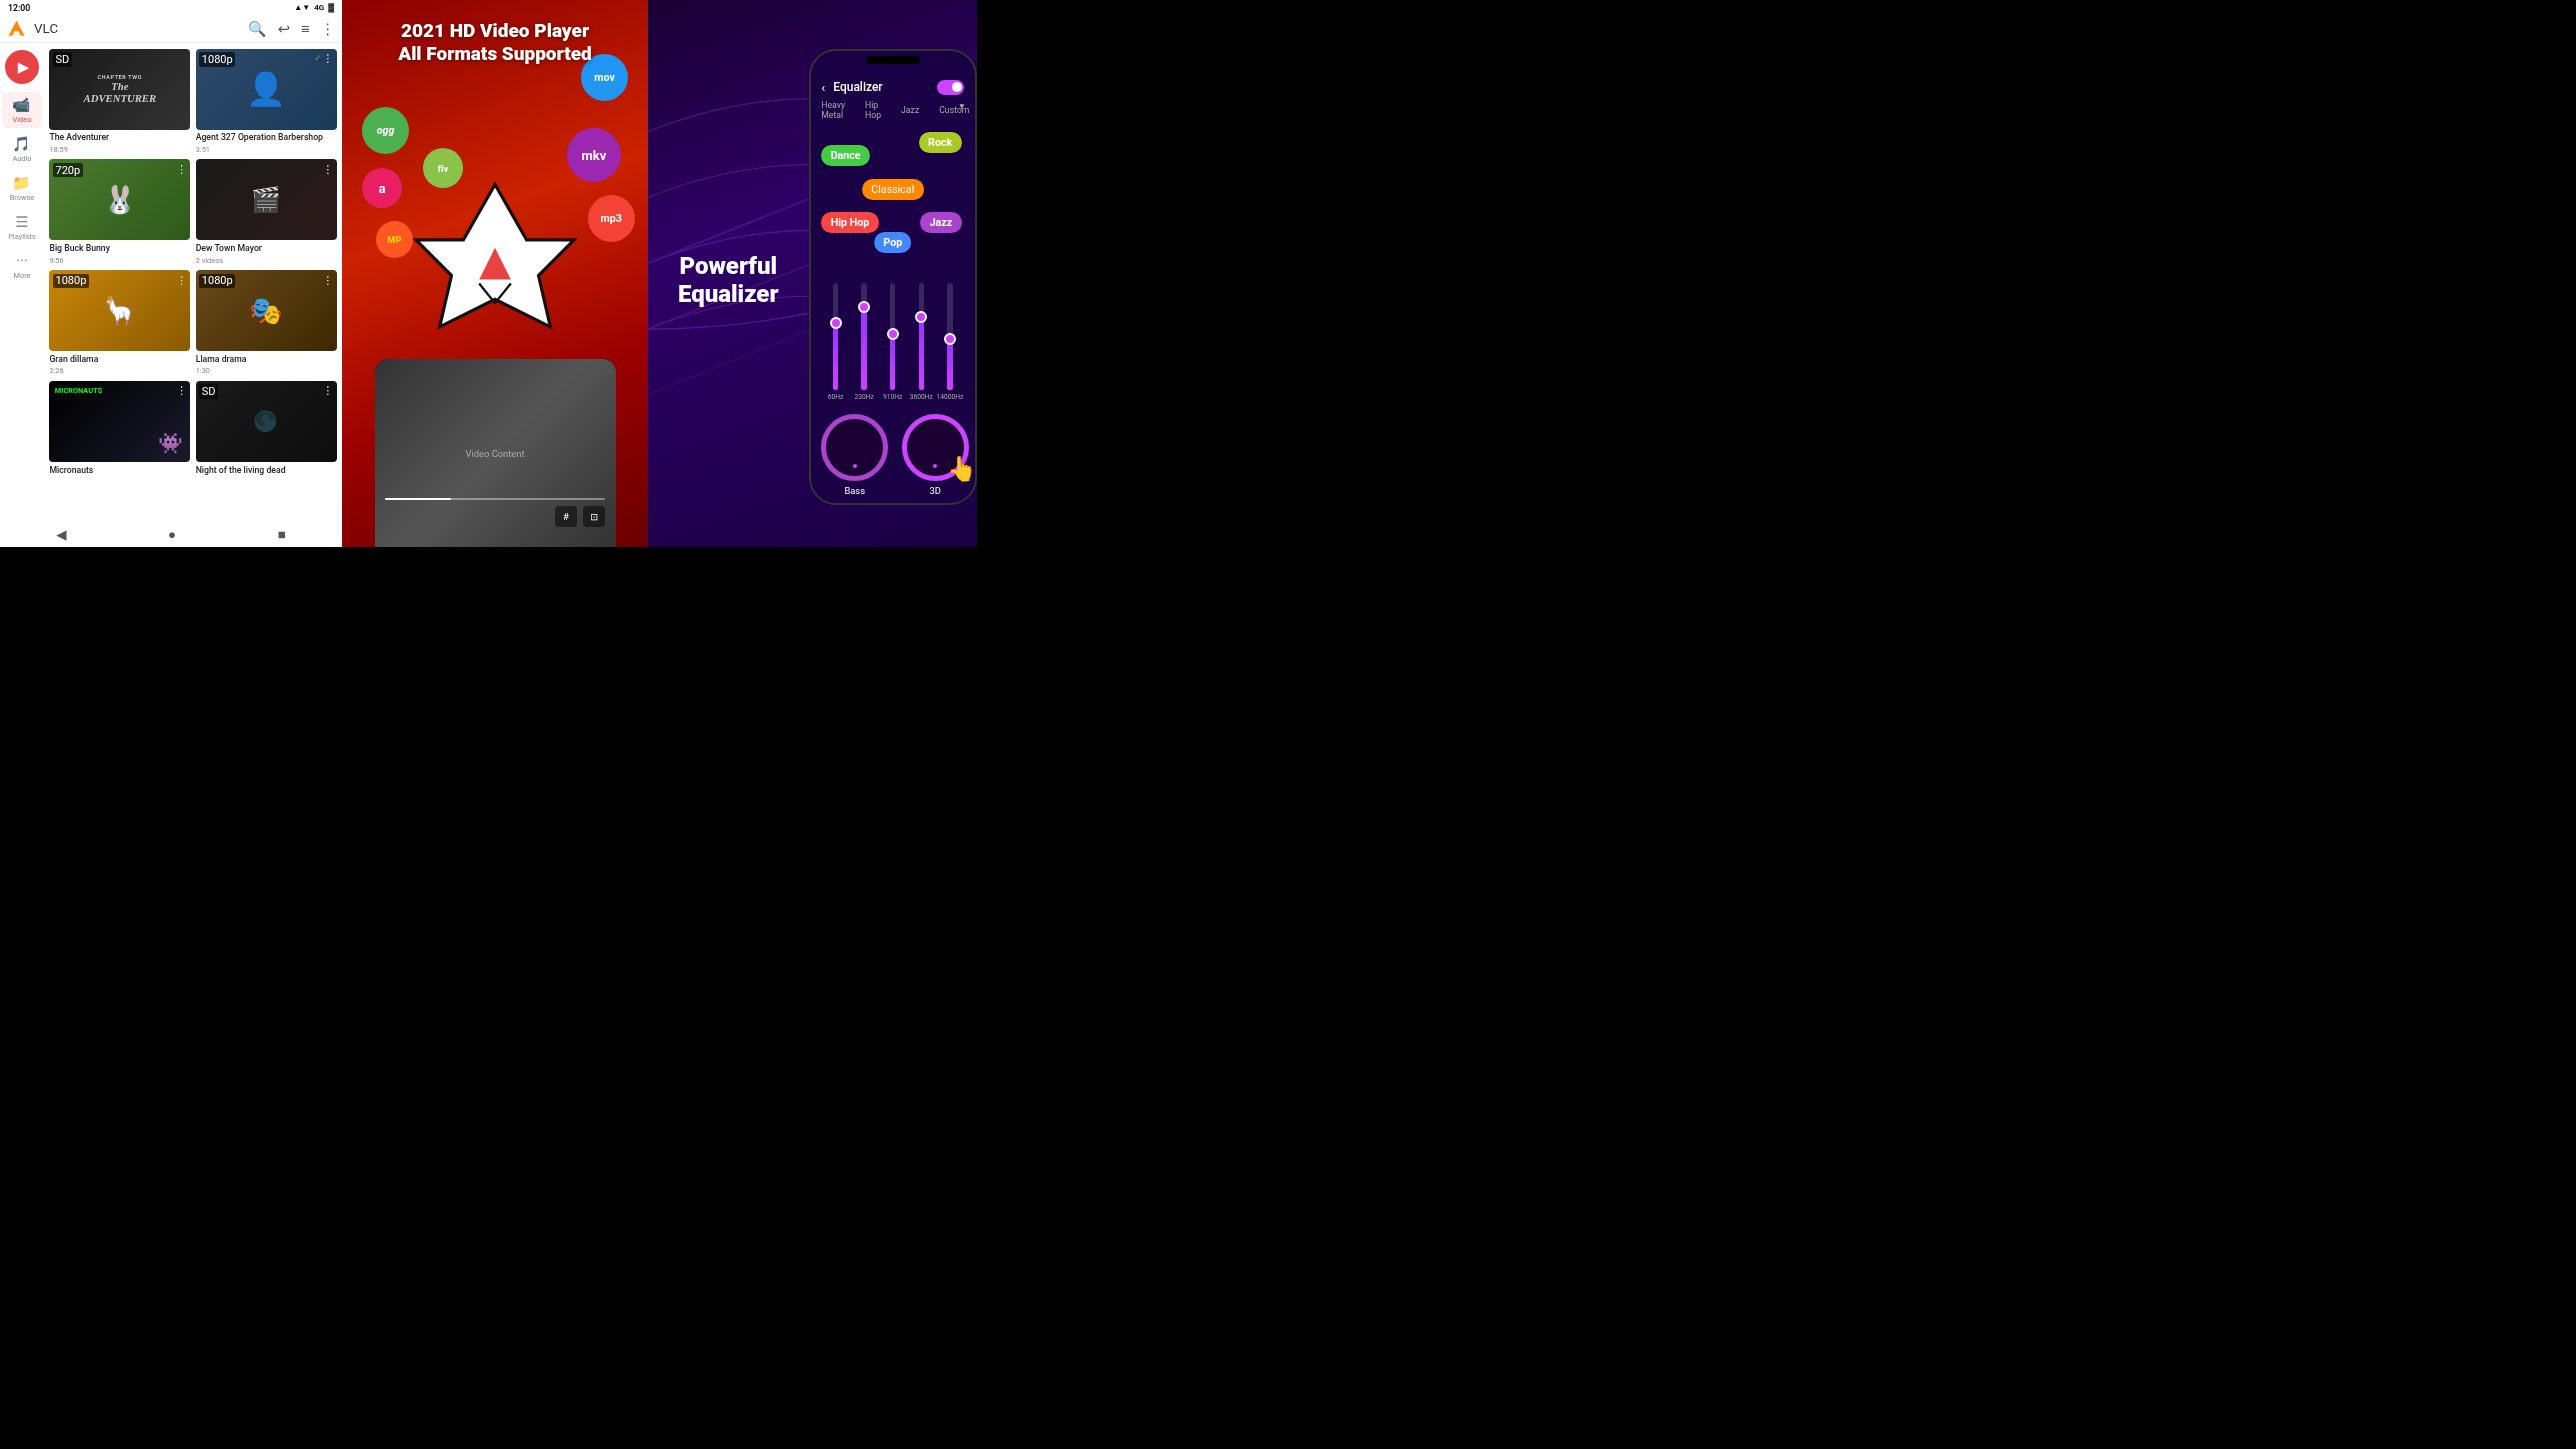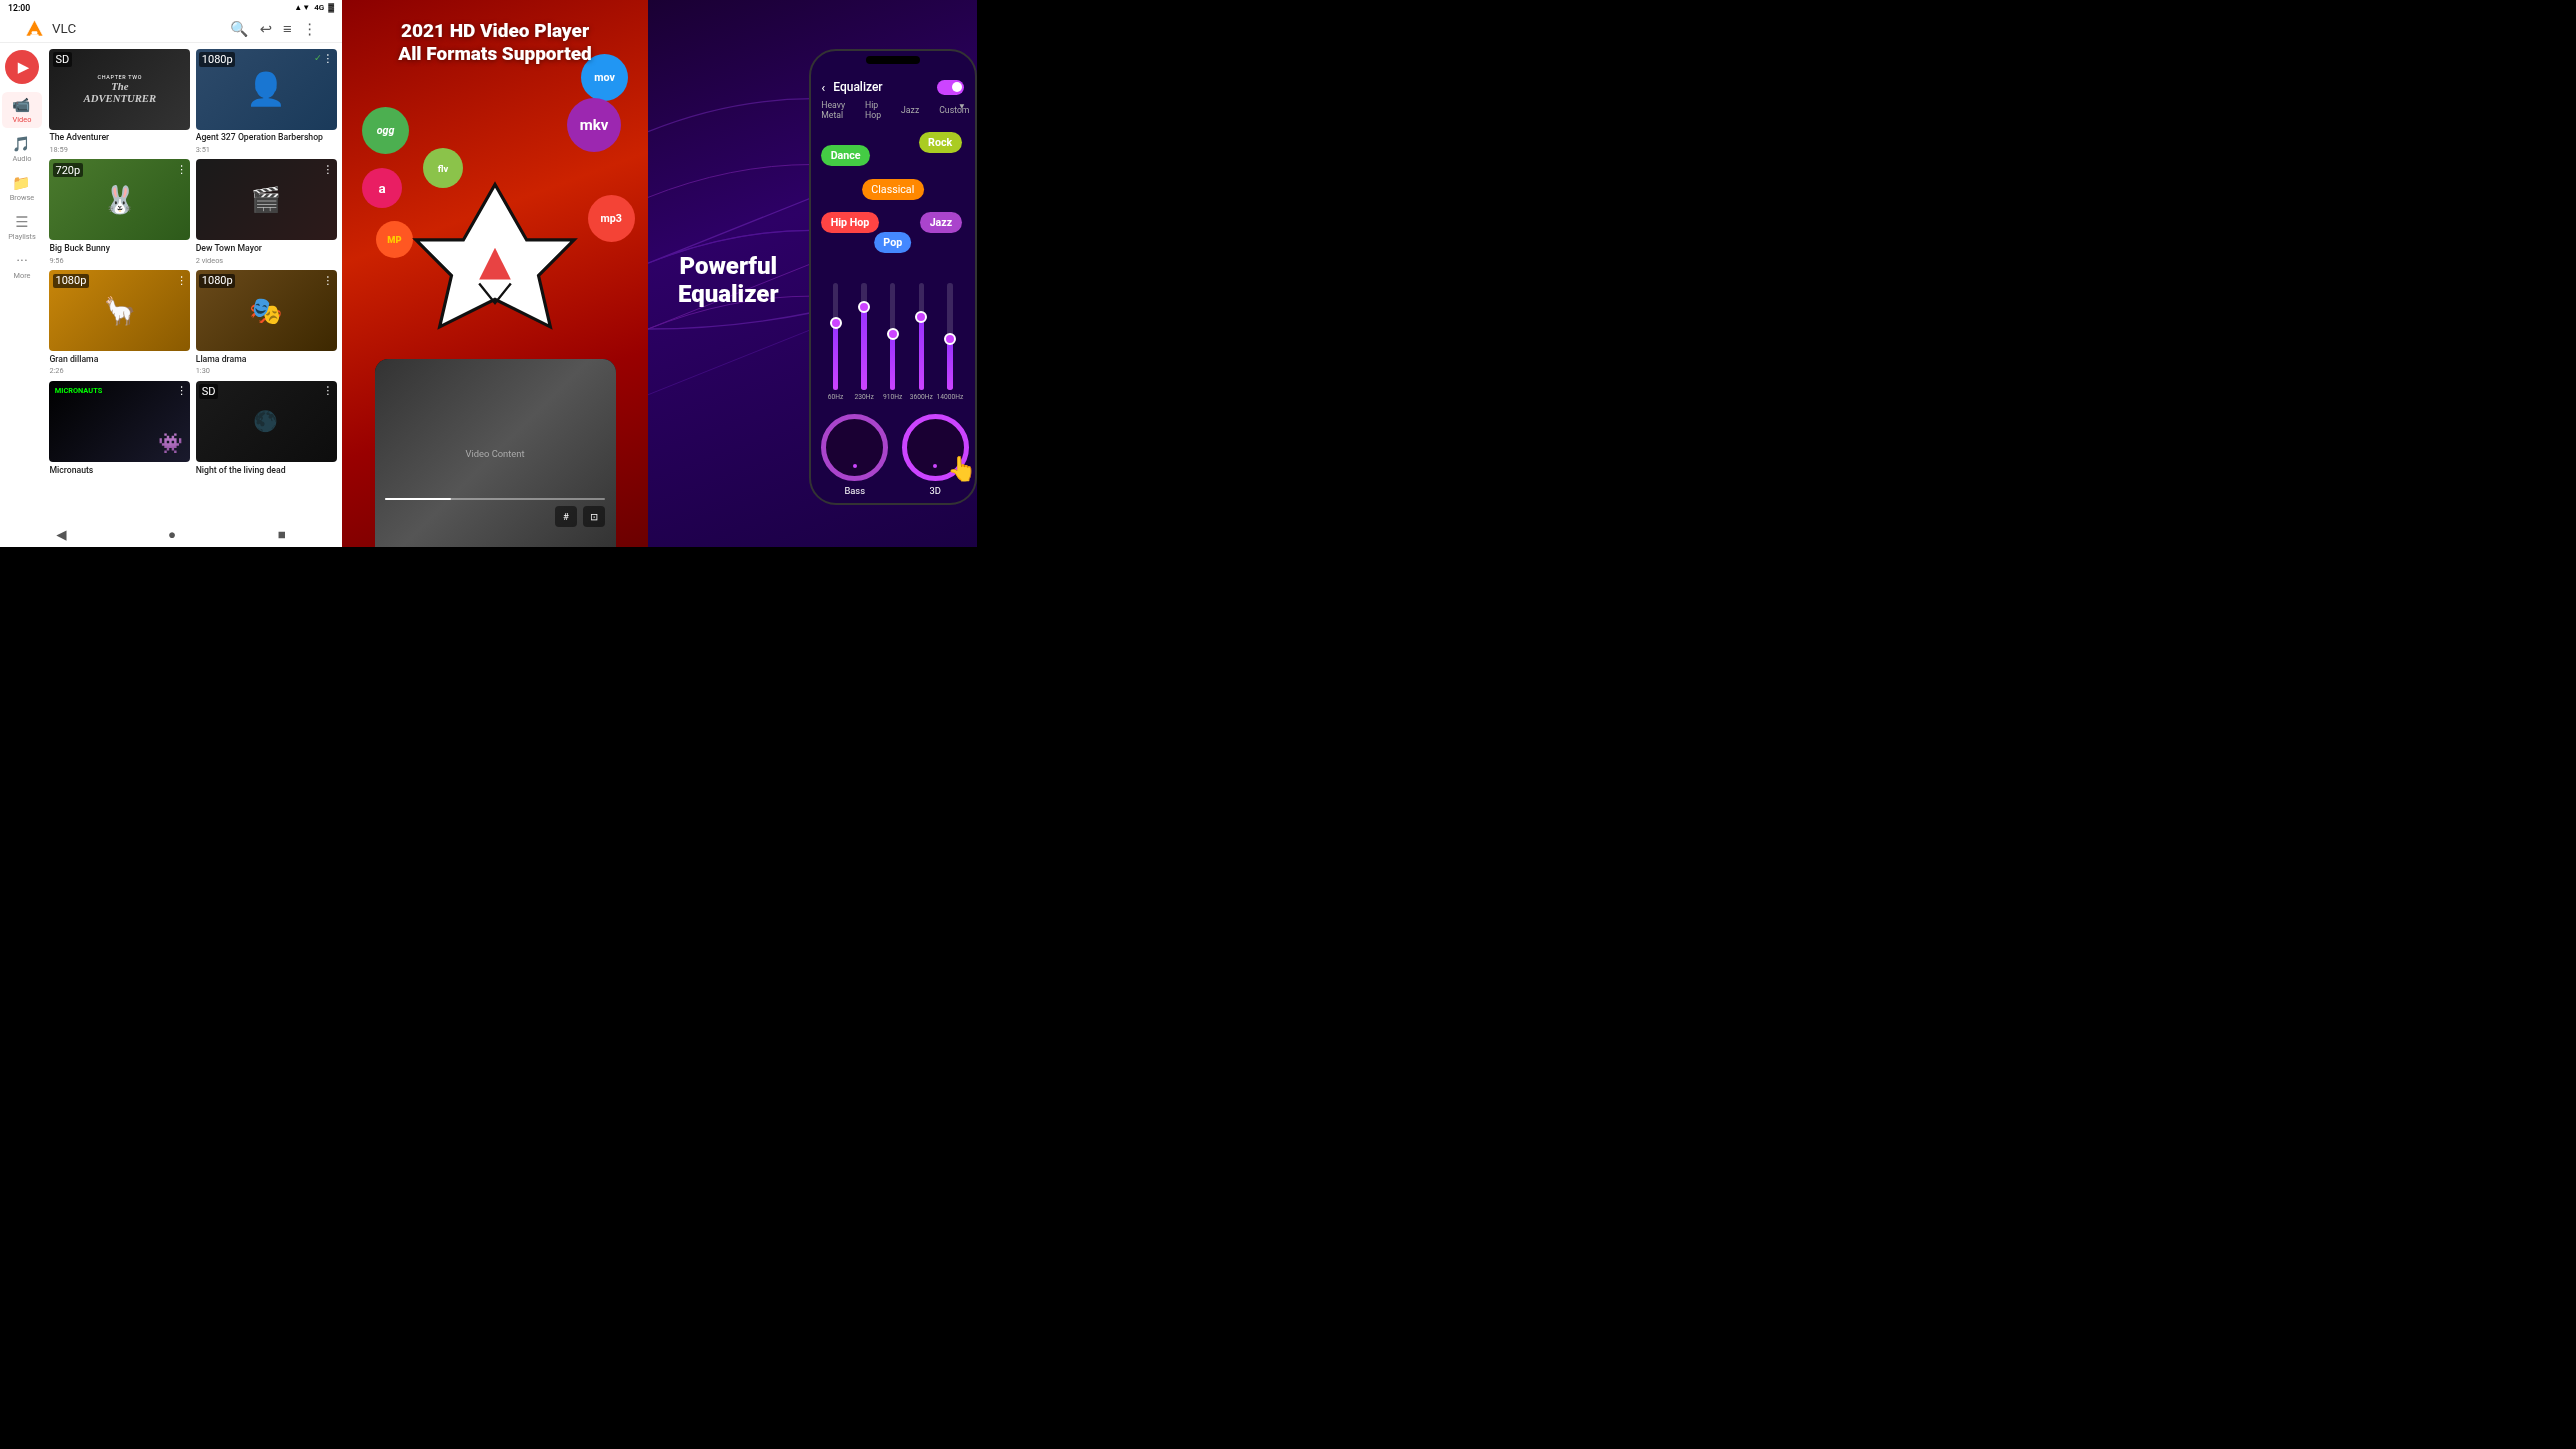--- a/index.html
+++ b/index.html
@@ -36,21 +36,21 @@
     .status-right {
       display: flex;
       gap: 4px;
       align-items: center;
       font-size: 8px;
     }
 
     .vlc-toolbar {
       display: flex;
       align-items: center;
-      padding: 4px 25px;
+      padding: 4px 7px;
       gap: 5.4px;
       border-bottom: 0.7px solid #eee;
       justify-content: flex-end;
     }
 
     .vlc-logo {
       width: 19px;
       height: 19px;
       margin-right: 2.7px;
     }
@@ -332,21 +332,21 @@
       justify-content: center;
       font-weight: bold;
       color: #fff;
       font-size: 12px;
       z-index: 5;
     }
 
     .bubble-ogg { width: 47px; height: 47px; background: #4CAF50; top: 107px; left: 20px; font-size: 10.7px; font-style: italic; }
     .bubble-mov { width: 47px; height: 47px; background: #2196F3; top: 54px; right: 20px; font-size: 10.7px; }
     .bubble-flv { width: 40px; height: 40px; background: #8BC34A; top: 148px; left: 81px; font-size: 9.4px; }
-    .bubble-mkv { width: 54px; height: 54px; background: #9C27B0; top: 98px; right: 27px; font-size: 15px; }
+    .bubble-mkv { width: 54px; height: 54px; background: #9C27B0; top: 128px; right: 27px; font-size: 13px; }
     .bubble-mp3 { width: 47px; height: 47px; background: #F44336; top: 195px; right: 13.4px; font-size: 10.7px; }
     .bubble-a { width: 40px; height: 40px; background: #E91E63; top: 168px; left: 20px; font-size: 13.4px; }
     .bubble-mp { width: 37px; height: 37px; background: #FF5722; top: 221px; left: 34px; font-size: 9.4px; color: #ffcc00; font-weight: 900; }
 
     
     .phone-preview {
       position: absolute;
       bottom: 0;
       width: 241px;
       height: 188px;

